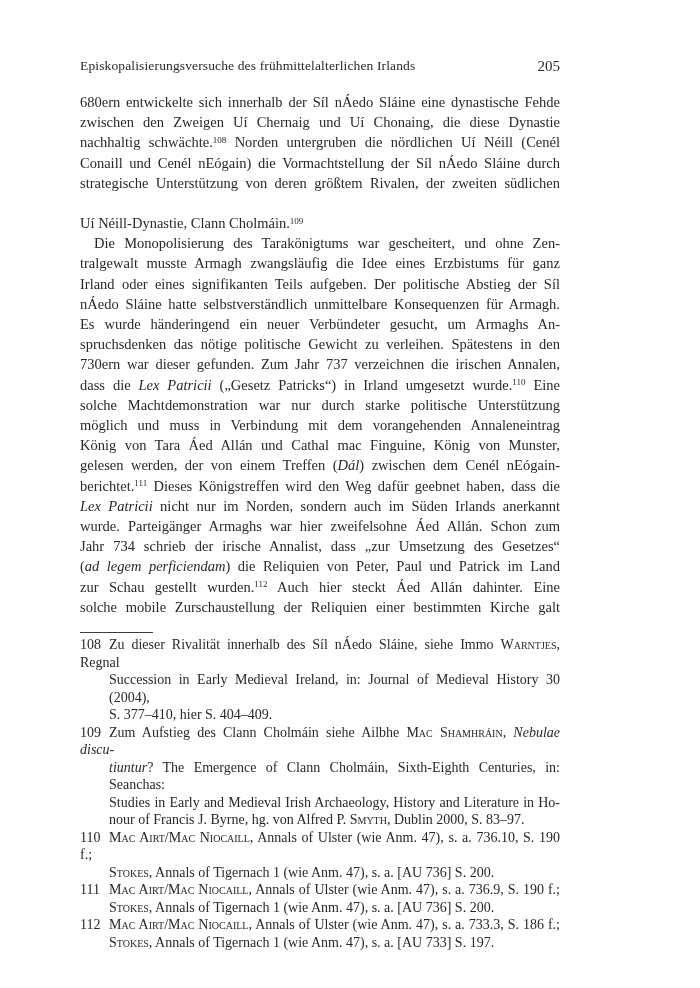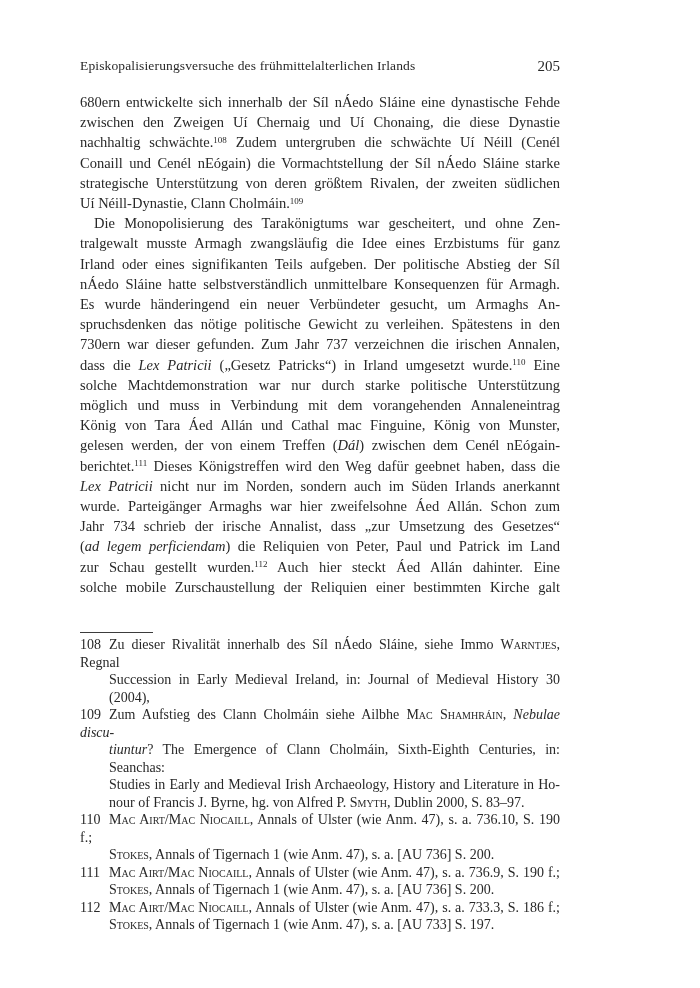--- a/index.html
+++ b/index.html
@@ -43,21 +43,21 @@
     top: 92px;
     left: 80px;
     width: 480px;
     font-size: 14.5px;
     line-height: 20.2px;
   }
   .tline {
     text-align: justify;
     text-align-last: justify;
   }
-  .tline.last { text-align-last: left; }
+  .tline.last { text-align-last: left; margin-top: 20px; }
   .tline.indent { text-indent: 14px; }
   .footnote-separator {
     position: absolute;
     top: 632px;
     left: 80px;
     width: 73px;
     height: 0;
     border-top: 1.2px solid #3c3c3c;
   }
   .footnotes {
@@ -90,22 +90,22 @@
 <div class="page">
   <div class="page-header">
     <span class="running-head">Episkopalisierungsversuche des frühmittelalterlichen Irlands</span>
     <span class="page-number">205</span>
   </div>
 
   <div class="body-text">
       <div class="paragraph">
         <div class="tline"><span>680ern entwickelte sich innerhalb der Síl nÁedo Sláine eine dynastische Fehde</span></div>
         <div class="tline"><span>zwischen den Zweigen Uí Chernaig und Uí Chonaing, die diese Dynastie</span></div>
-        <div class="tline"><span>nachhaltig schwächte.</span><span class="s-sup">108</span><span> Zudem untergruben die schwächte Uí Néill (Cenél</span></div>
-        <div class="tline"><span>Conaill und Cenél nEógain) die Vormachtstellung der Síl nÁedo Sláine starke</span></div>
+        <div class="tline"><span>nachhaltig schwächte.</span><span class="s-sup">108</span><span> Norden untergruben die nördlichen Uí Néill (Cenél</span></div>
+        <div class="tline"><span>Conaill und Cenél nEógain) die Vormachtstellung der Síl nÁedo Sláine durch</span></div>
         <div class="tline"><span>strategische Unterstützung von deren größtem Rivalen, der zweiten südlichen</span></div>
         <div class="tline last"><span>Uí Néill-Dynastie, Clann Cholmáin.</span><span class="s-sup">109</span></div>
       </div>
       <div class="paragraph">
         <div class="tline indent"><span>Die Monopolisierung des Tarakönigtums war gescheitert, und ohne Zen-</span></div>
         <div class="tline"><span>tralgewalt musste Armagh zwangsläufig die Idee eines Erzbistums für ganz</span></div>
         <div class="tline"><span>Irland oder eines signifikanten Teils aufgeben. Der politische Abstieg der Síl</span></div>
         <div class="tline"><span>nÁedo Sláine hatte selbstverständlich unmittelbare Konsequenzen für Armagh.</span></div>
         <div class="tline"><span>Es wurde händeringend ein neuer Verbündeter gesucht, um Armaghs An-</span></div>
         <div class="tline"><span>spruchsdenken das nötige politische Gewicht zu verleihen. Spätestens in den</span></div>
@@ -124,20 +124,21 @@
         <div class="tline"><span>solche mobile Zurschaustellung der Reliquien einer bestimmten Kirche galt</span></div>
       </div>
     </div>
 
   <div class="footnote-separator"></div>
 
   <div class="footnotes">
       <div class="footnote">
         <div class="fline"><span class="fnum">108</span><span>Zu dieser Rivalität innerhalb des Síl nÁedo Sláine, siehe Immo </span><span class="s-sc">Warntjes</span><span>, Regnal</span></div>
         <div class="fline cont"><span>Succession in Early Medieval Ireland, in: Journal of Medieval History 30 (2004),</span></div>
+        <div class="fline last cont"><span>S. 377–410, hier S. 404–409.</span></div>
       </div>
       <div class="footnote">
         <div class="fline"><span class="fnum">109</span><span>Zum Aufstieg des Clann Cholmáin siehe Ailbhe </span><span class="s-sc">Mac Shamhráin</span><span>, </span><span class="s-i">Nebulae discu-</span></div>
         <div class="fline cont"><span class="s-i">tiuntur</span><span>? The Emergence of Clann Cholmáin, Sixth-Eighth Centuries, in: Seanchas:</span></div>
         <div class="fline cont"><span>Studies in Early and Medieval Irish Archaeology, History and Literature in Ho-</span></div>
         <div class="fline last cont"><span>nour of Francis J. Byrne, hg. von Alfred P. </span><span class="s-sc">Smyth</span><span>, Dublin 2000, S. 83–97.</span></div>
       </div>
       <div class="footnote">
         <div class="fline"><span class="fnum">110</span><span class="s-sc">Mac Airt</span><span>/</span><span class="s-sc">Mac Niocaill</span><span>, Annals of Ulster (wie Anm. 47), s. a. 736.10, S. 190 f.;</span></div>
         <div class="fline last cont"><span class="s-sc">Stokes</span><span>, Annals of Tigernach 1 (wie Anm. 47), s. a. [AU 736] S. 200.</span></div>

